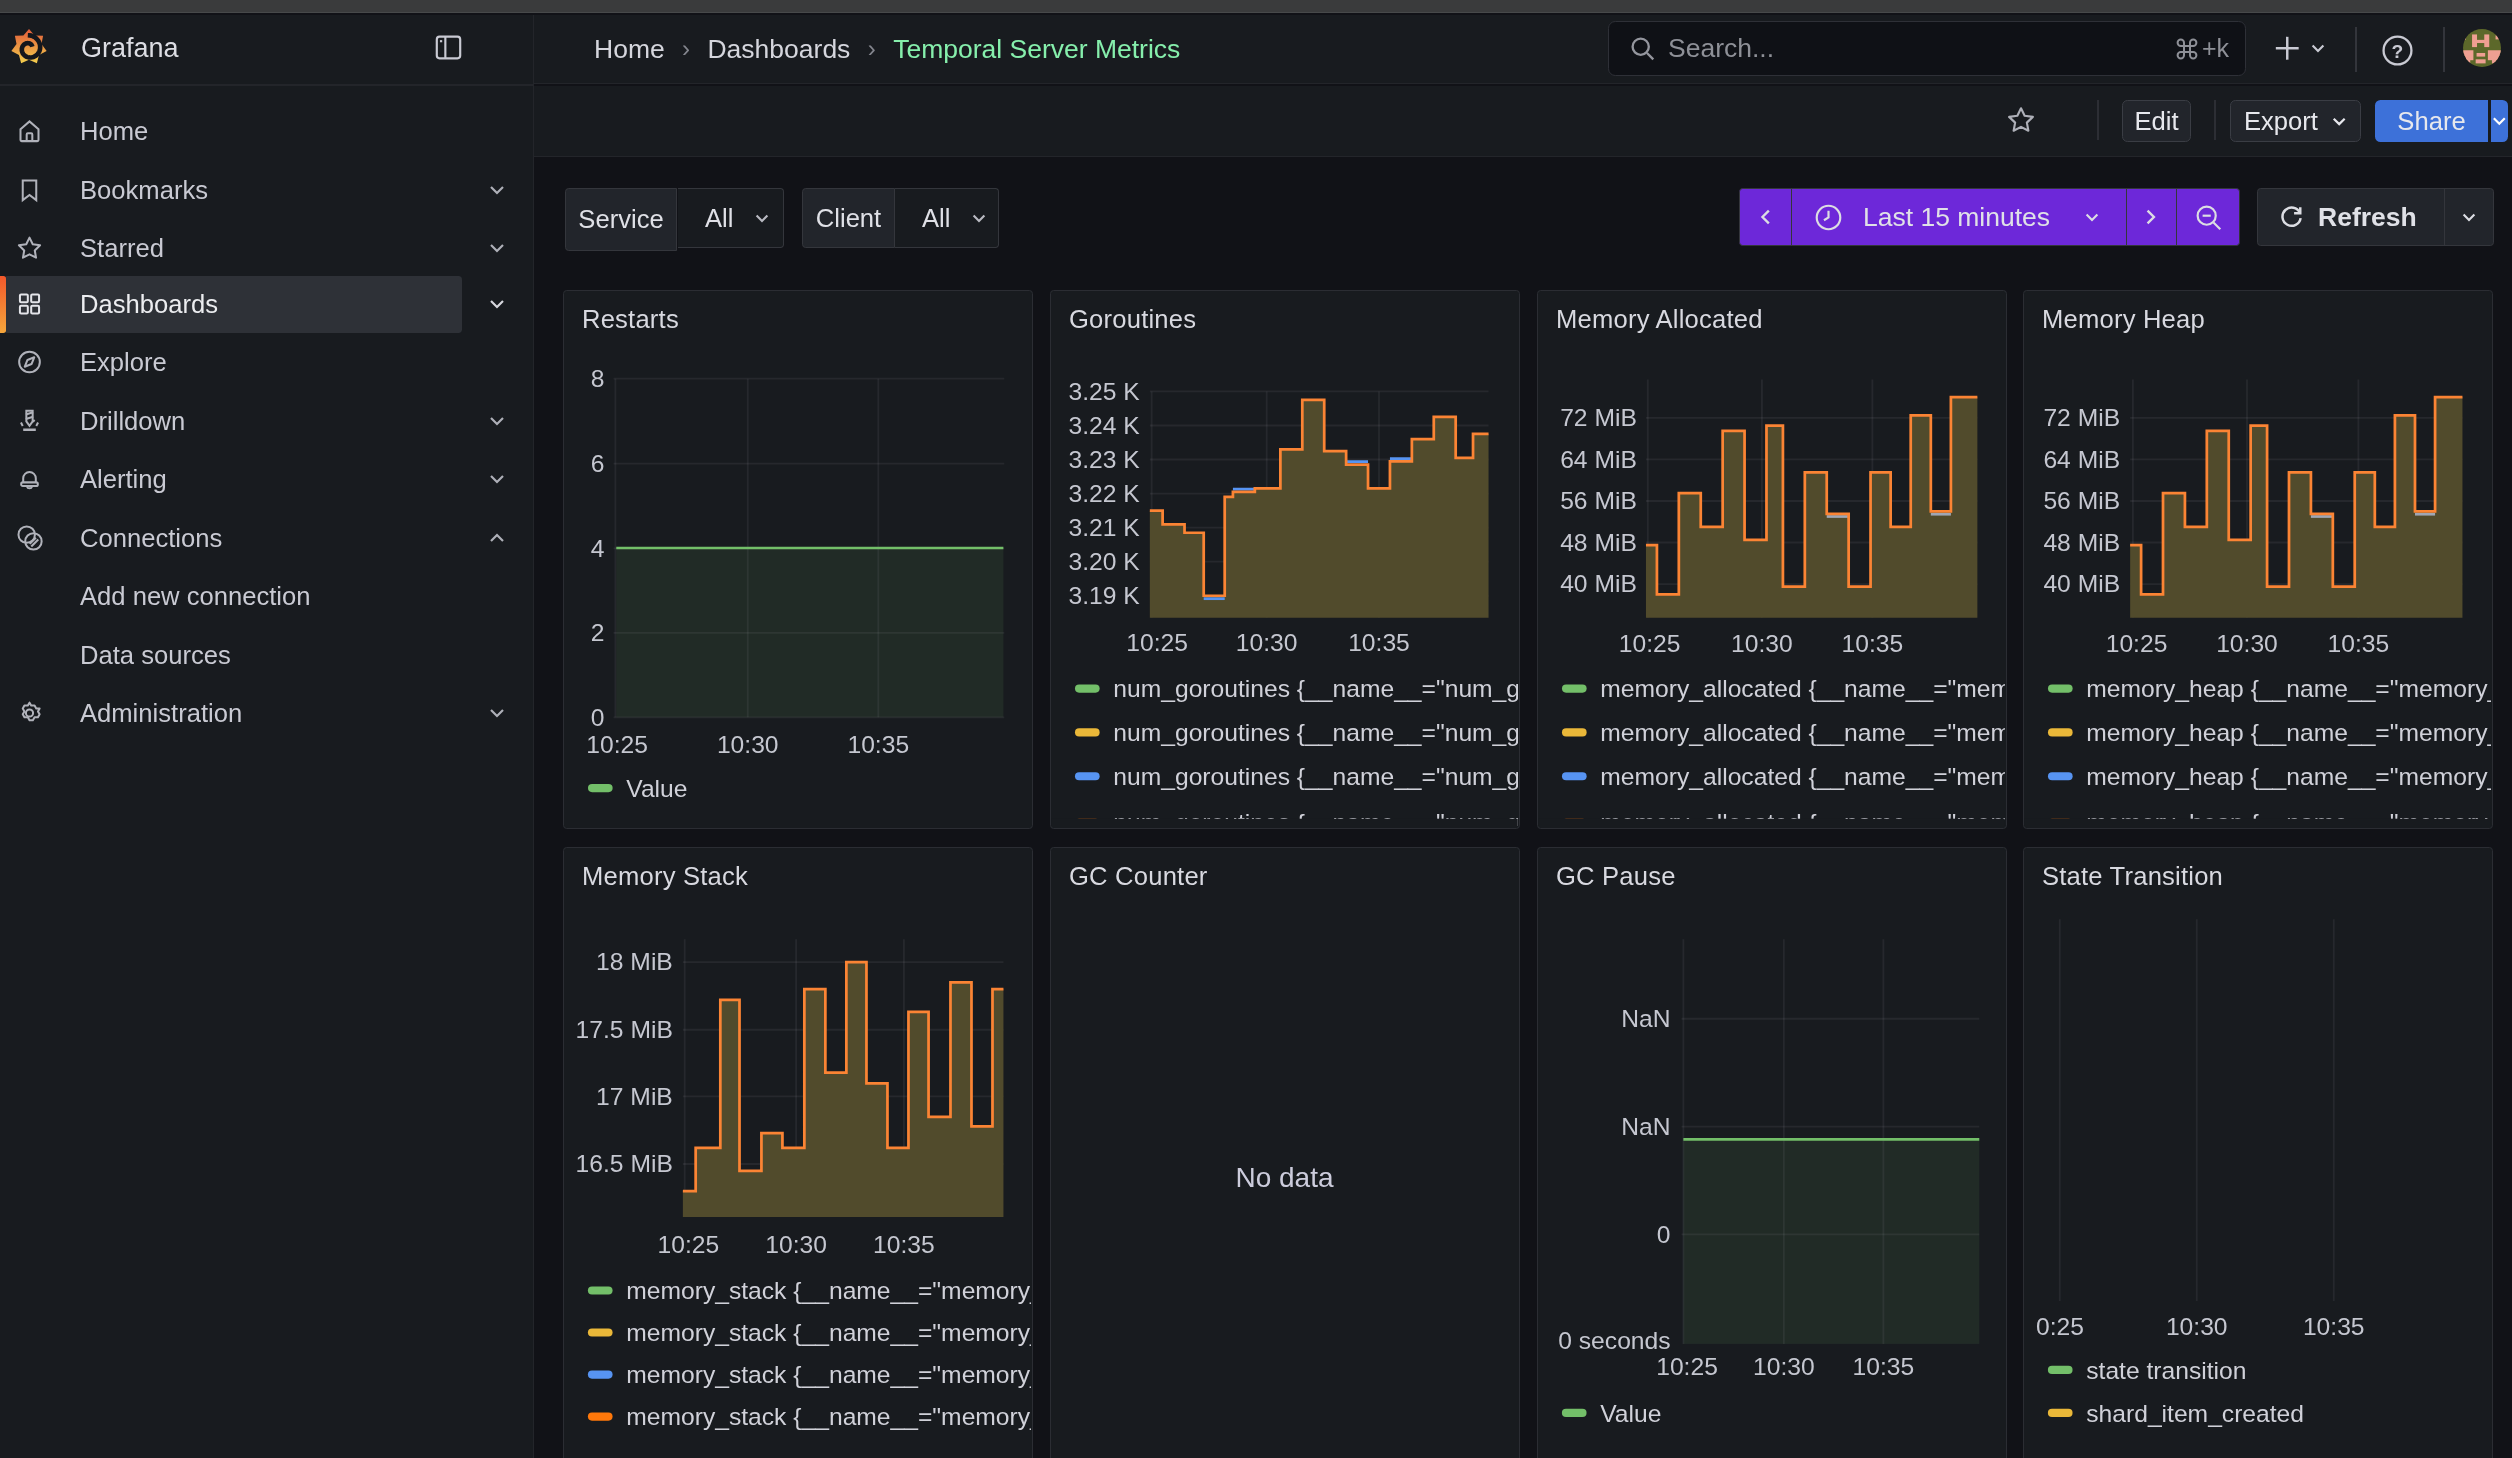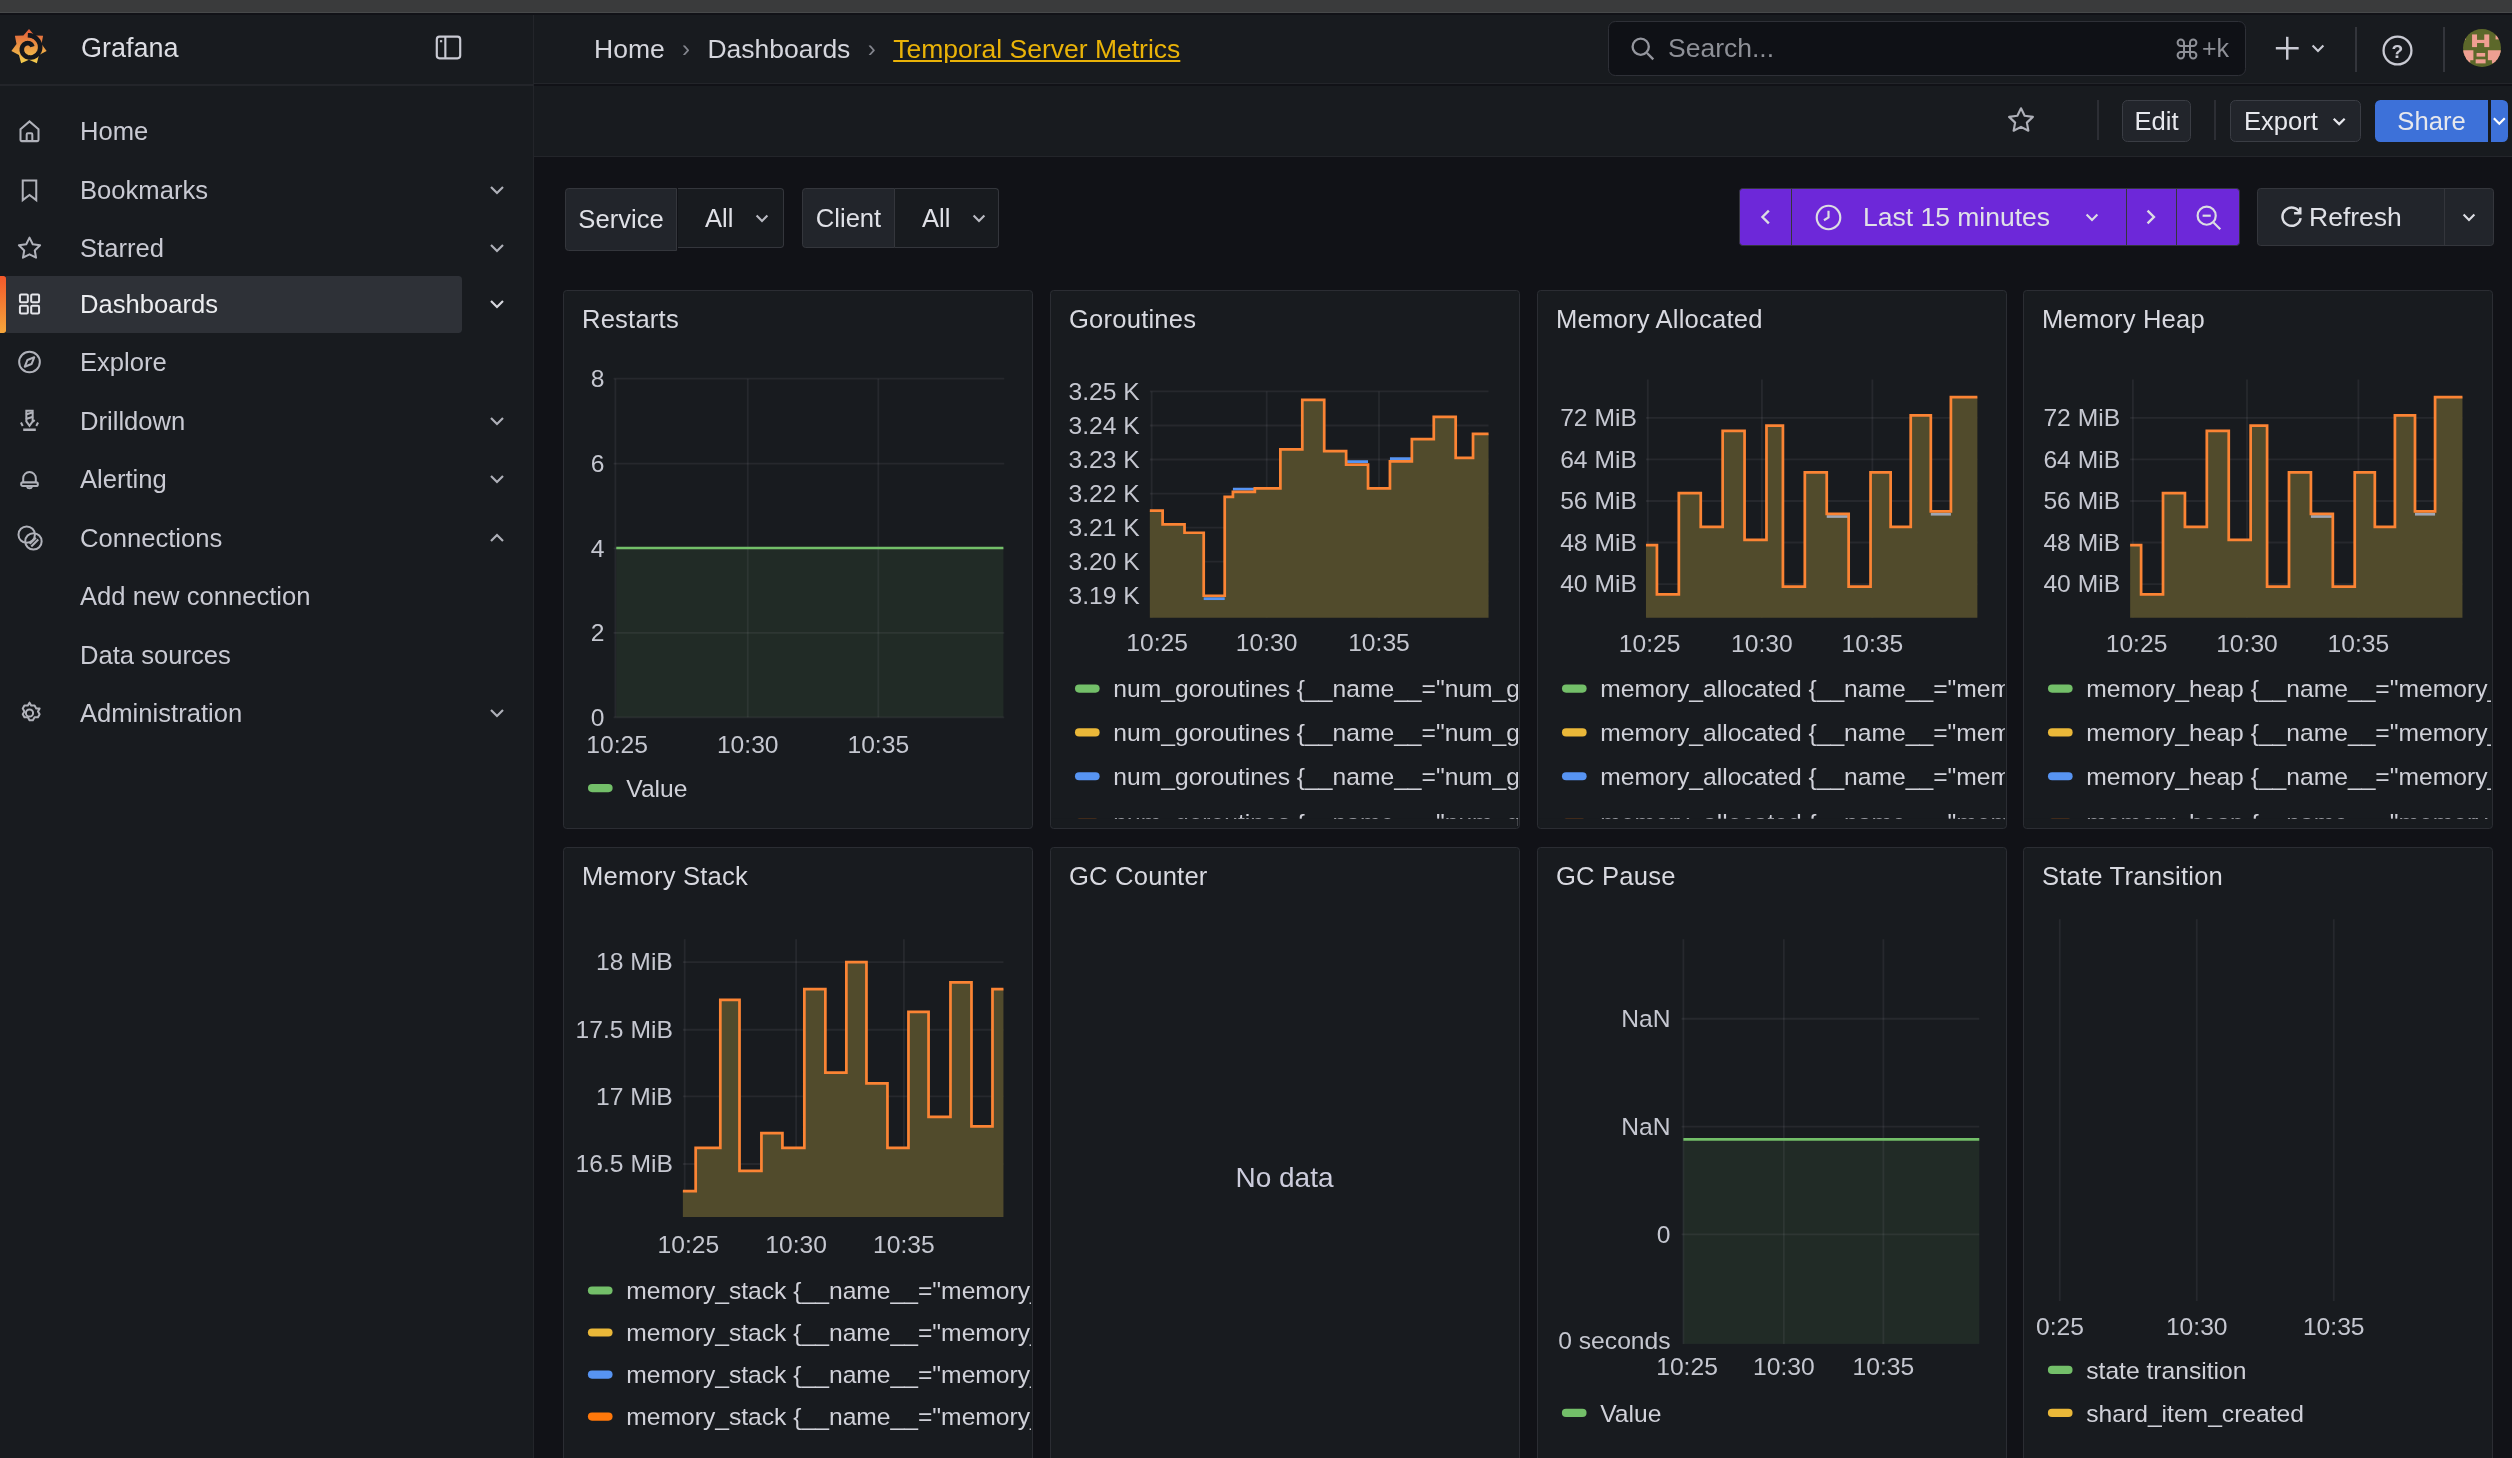--- a/index.html
+++ b/index.html
@@ -148,21 +148,21 @@
     <svg class="chev" viewBox="0 0 20 16" stroke="#aeb0b8" stroke-width="2.2" fill="none">
         <polyline points="4,5 10,11 16,5"></polyline>
       </svg>
   </div>
 
   <div class="abs" style="left:594px; top:14.6px; height:69px; display:flex; align-items:center; font-size:26.5px; color:#d5d6dd;">
     <span>Home</span>
       <span style="color:#83858d; padding:0 17.4px; font-size:24px;">›</span>
     <span>Dashboards</span>
       <span style="color:#83858d; padding:0 17.4px; font-size:24px;">›</span>
-    <span style="color:#eab308;text-decoration:underline;">Temporal Server Metrics</span>
+    <span style="color:#86efac;">Temporal Server Metrics</span>
   </div>
 
   <div class="abs" style="left:1608px; top:21px; width:638px; height:55px; background:#0f1116; border:1.8px solid #2e3037; border-radius:7.3px;"></div>
   <svg class="abs" style="left:1629px; top:35px;" width="27" height="27" viewBox="0 0 30 30" fill="none" stroke="#94969e" stroke-width="2.6">
     <circle cx="13" cy="13" r="9"></circle>
       <line x1="20" y1="20" x2="27" y2="27"></line>
   </svg>
   <div class="abs" style="left:1668px; top:21px; height:55px; display:flex; align-items:center; font-size:26.5px; color:#8e9097;">Search...</div>
   <div class="abs" style="left:2106px; top:21px; width:123px; height:55px; display:flex; align-items:center; justify-content:flex-end; font-size:25px; color:#8e9097;">
     <svg width="24" height="24" viewBox="0 0 24 24" fill="none" stroke="#8e9097" stroke-width="2" style="margin-right:2.7px;">
@@ -269,21 +269,21 @@
           <line x1="9.5" y1="14" x2="18.5" y2="14"></line>
       </svg>
     </div>
   </div>
   <div class="abs" style="left:2257px; top:188px; width:237px; height:58px; background:#22252b; border:1.8px solid #34363c; border-radius:3.7px; display:flex; align-items:stretch; color:#e0e1e7;">
     <div style="flex:1; display:flex; align-items:center; border-right:1.8px solid #34363c;">
       <svg style="margin-left:20px;" width="27" height="27" viewBox="0 0 24 24" fill="none" stroke="#dcdde3" stroke-width="2.2">
         <path d="M19.5 8 A 8.1 8.1 0 1 0 20.1 12.5"></path>
         <path d="M19.8 2.8 L19.8 8.3 L14.3 8.3" fill="none"></path>
       </svg>
-      <span style="margin-left:4px; font-size:26.5px; font-weight:400;">Refresh</span>
+      <span style="margin-left:13px; font-size:26.5px; font-weight:700;">Refresh</span>
     </div>
     <div style="width:48px; display:flex; align-items:center; justify-content:center;">
       <svg width="18" height="14.6" viewBox="0 0 20 16" stroke="#dcdde3" stroke-width="2.4" fill="none">
           <polyline points="4,5 10,11 16,5"></polyline>
         </svg>
     </div>
   </div>
 
   <div class="panel" style="left:563px; top:290px; width:470px; height:539px;">
     <div class="ptitle">Restarts</div>

